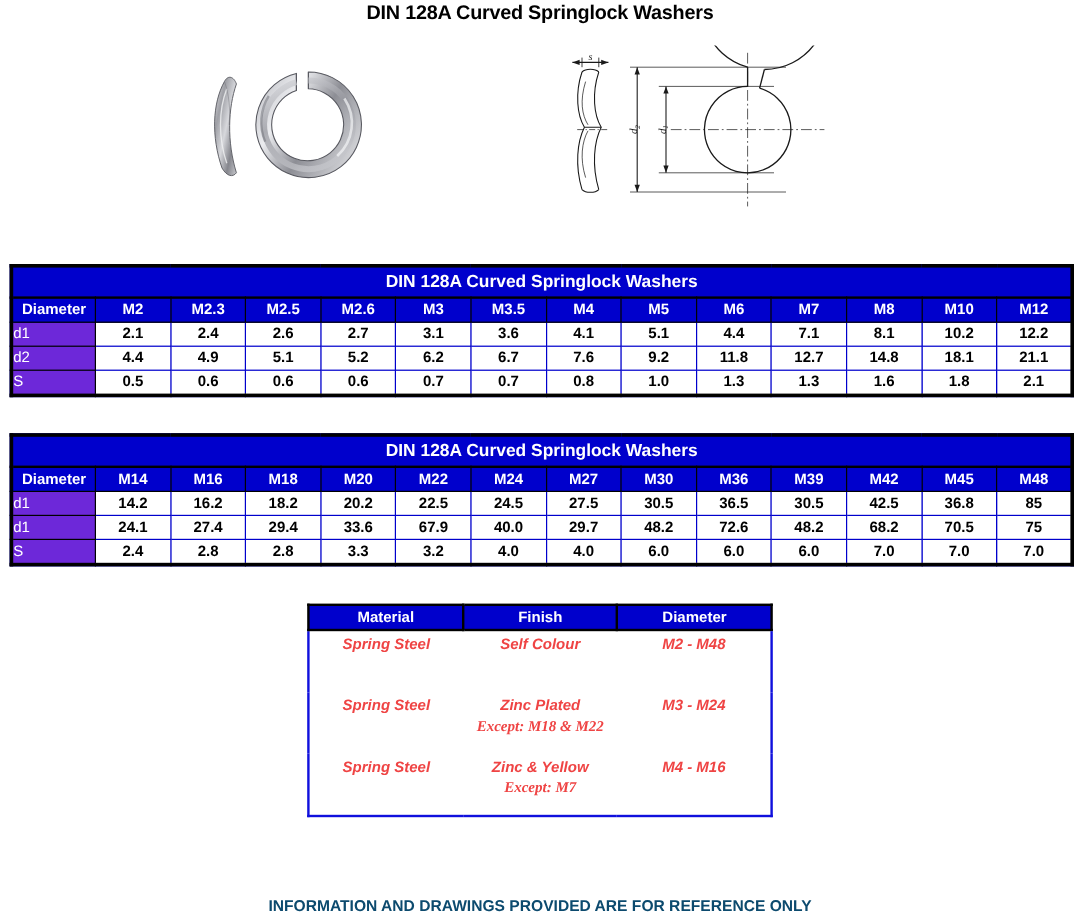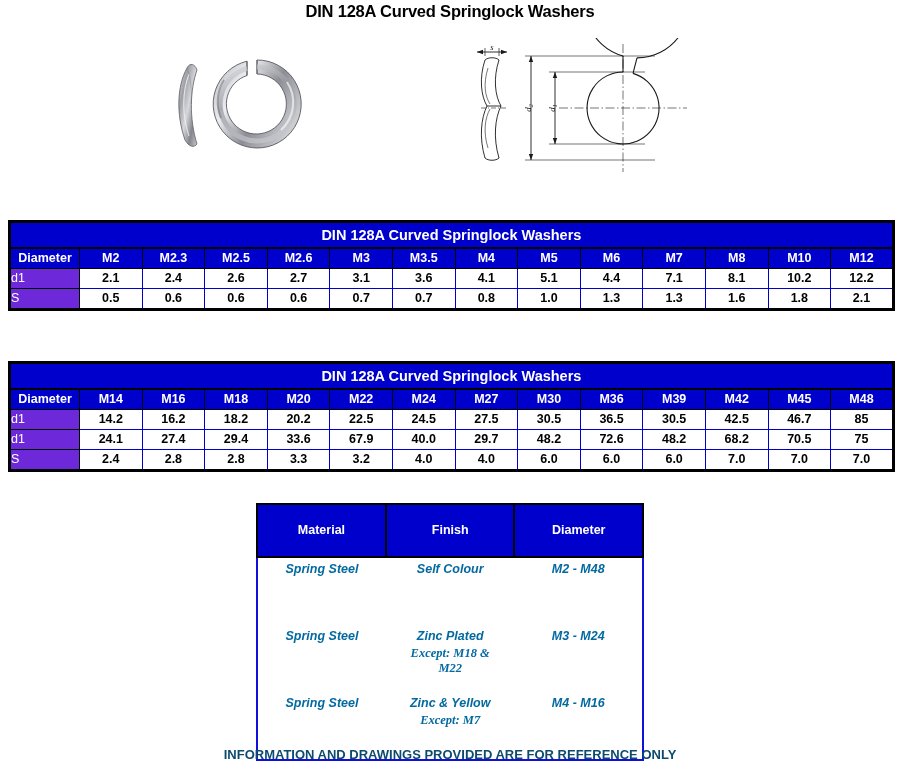--- a/index.html
+++ b/index.html
@@ -125,35 +125,35 @@
     position: absolute;
     left: 256px;
     top: 503px;
     width: 388px;
     border: 2.5px solid #1010DD;
     border-collapse: collapse;
     background: #ffffff;
     table-layout: fixed;
   }
   .material-table td {
-    padding: 16px;
+    padding: 0;
     border: none;
   }
   .mat-head {
     background: #0000CC;
     color: #ffffff;
     font-size: 12.5px;
     font-weight: bold;
     text-align: center;
     height: 19px;
     line-height: 19px;
     border: 2px solid #000000 !important;
   }
   .mat-cell {
-    color: #0369a1;
+    color: #ef4444;
     font-size: 12.5px;
     font-weight: bold;
     font-style: italic;
     text-align: center;
     vertical-align: top;
     height: 47px;
     padding-top: 4px !important;
   }
   .mat-cell .sub {
     display: block;
@@ -305,20 +305,36 @@
       <td class="data-cell">3.6</td>
       <td class="data-cell">4.1</td>
       <td class="data-cell">5.1</td>
       <td class="data-cell">4.4</td>
       <td class="data-cell">7.1</td>
       <td class="data-cell">8.1</td>
       <td class="data-cell">10.2</td>
       <td class="data-cell">12.2</td>
     </tr>
     <tr>
+      <td class="row-head">d2</td>
+      <td class="data-cell">4.4</td>
+      <td class="data-cell">4.9</td>
+      <td class="data-cell">5.1</td>
+      <td class="data-cell">5.2</td>
+      <td class="data-cell">6.2</td>
+      <td class="data-cell">6.7</td>
+      <td class="data-cell">7.6</td>
+      <td class="data-cell">9.2</td>
+      <td class="data-cell">11.8</td>
+      <td class="data-cell">12.7</td>
+      <td class="data-cell">14.8</td>
+      <td class="data-cell">18.1</td>
+      <td class="data-cell">21.1</td>
+    </tr>
+    <tr>
       <td class="row-head">S</td>
       <td class="data-cell">0.5</td>
       <td class="data-cell">0.6</td>
       <td class="data-cell">0.6</td>
       <td class="data-cell">0.6</td>
       <td class="data-cell">0.7</td>
       <td class="data-cell">0.7</td>
       <td class="data-cell">0.8</td>
       <td class="data-cell">1.0</td>
       <td class="data-cell">1.3</td>
@@ -361,21 +377,21 @@
       <td class="data-cell">16.2</td>
       <td class="data-cell">18.2</td>
       <td class="data-cell">20.2</td>
       <td class="data-cell">22.5</td>
       <td class="data-cell">24.5</td>
       <td class="data-cell">27.5</td>
       <td class="data-cell">30.5</td>
       <td class="data-cell">36.5</td>
       <td class="data-cell">30.5</td>
       <td class="data-cell">42.5</td>
-      <td class="data-cell">46.7</td>
+      <td class="data-cell">36.8</td>
       <td class="data-cell">85</td>
     </tr>
     <tr>
       <td class="row-head">d1</td>
       <td class="data-cell">24.1</td>
       <td class="data-cell">27.4</td>
       <td class="data-cell">29.4</td>
       <td class="data-cell">33.6</td>
       <td class="data-cell">67.9</td>
       <td class="data-cell">40.0</td>

